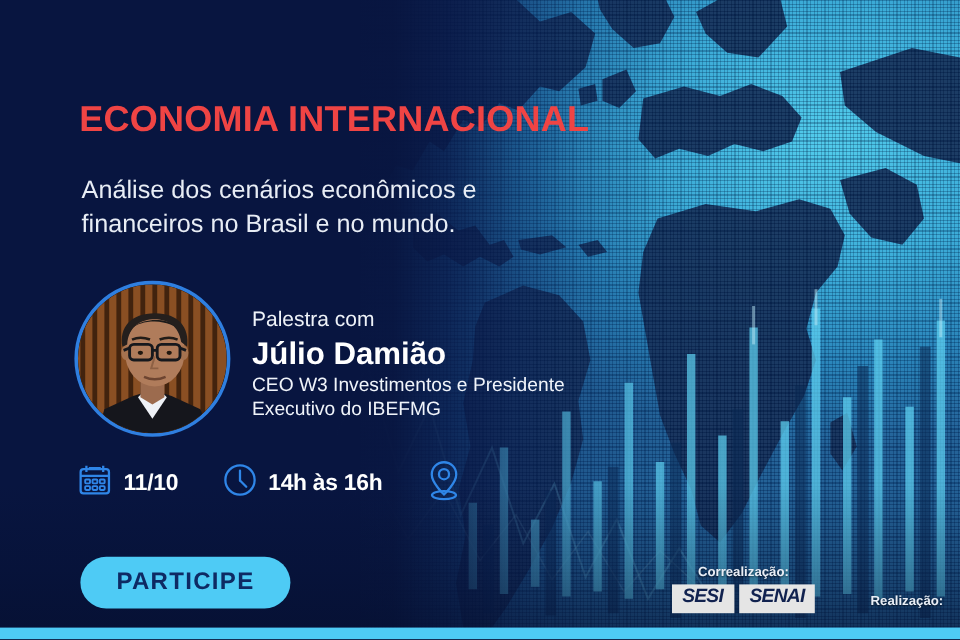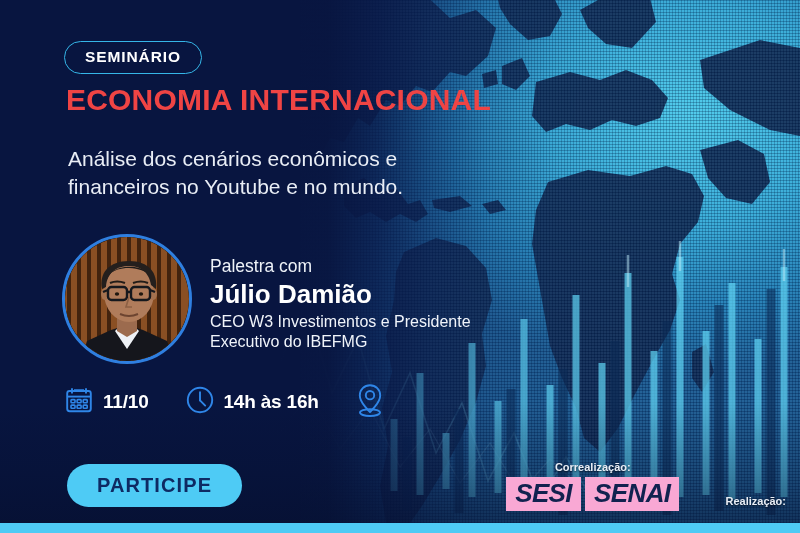--- a/index.html
+++ b/index.html
@@ -285,23 +285,23 @@
     line-height: 1;
     margin-bottom: 4px;
     text-shadow: 0 1px 2px rgba(0,0,0,0.6);
   }
   .logo-row {
     display: flex;
     align-items: stretch;
     gap: 4px;
   }
   .logo {
-    background: #f9a8d4;
+    background: #e5e5e5;
     padding: 3px 9px 4px;
-    font-size: 26px;
+    font-size: 16px;
     font-weight: bold;
     font-style: italic;
     line-height: 1.05;
     letter-spacing: -0.6px;
     color: #11224f;
   }
   .logo.senai { color: #11224f; }
 </style>
 </head>
 <body>
@@ -401,25 +401,24 @@
     </div>
 
     <div class="bg-veil"></div>
     <div class="bg-bottom-shade"></div>
   </div>
 
   <div class="bottom-strip"></div>
 
   <div class="content">
 
-    <div class="badge">SEMINÁRIO</div>
 
     <h1 class="title">ECONOMIA INTERNACIONAL</h1>
 
-    <p class="subtitle">Análise dos cenários econômicos e financeiros no Youtube e no mundo.</p>
+    <p class="subtitle">Análise dos cenários econômicos e financeiros no Brasil e no mundo.</p>
 
     <div class="speaker">
       <div class="avatar">
         <svg viewBox="0 0 124 124" aria-hidden="true">
           <defs>
             <clipPath id="circ">
                 <circle cx="62" cy="62" r="62"></circle>
               </clipPath>
           </defs>
           <g clip-path="url(#circ)">

